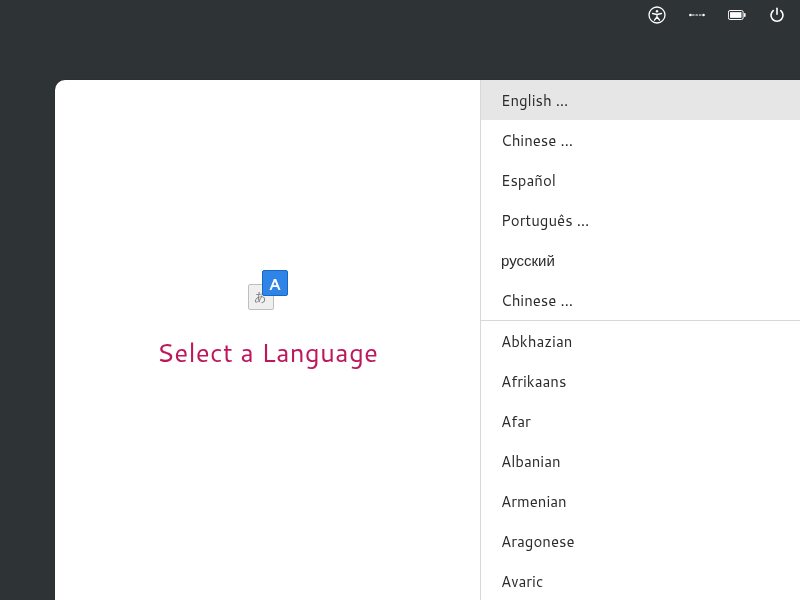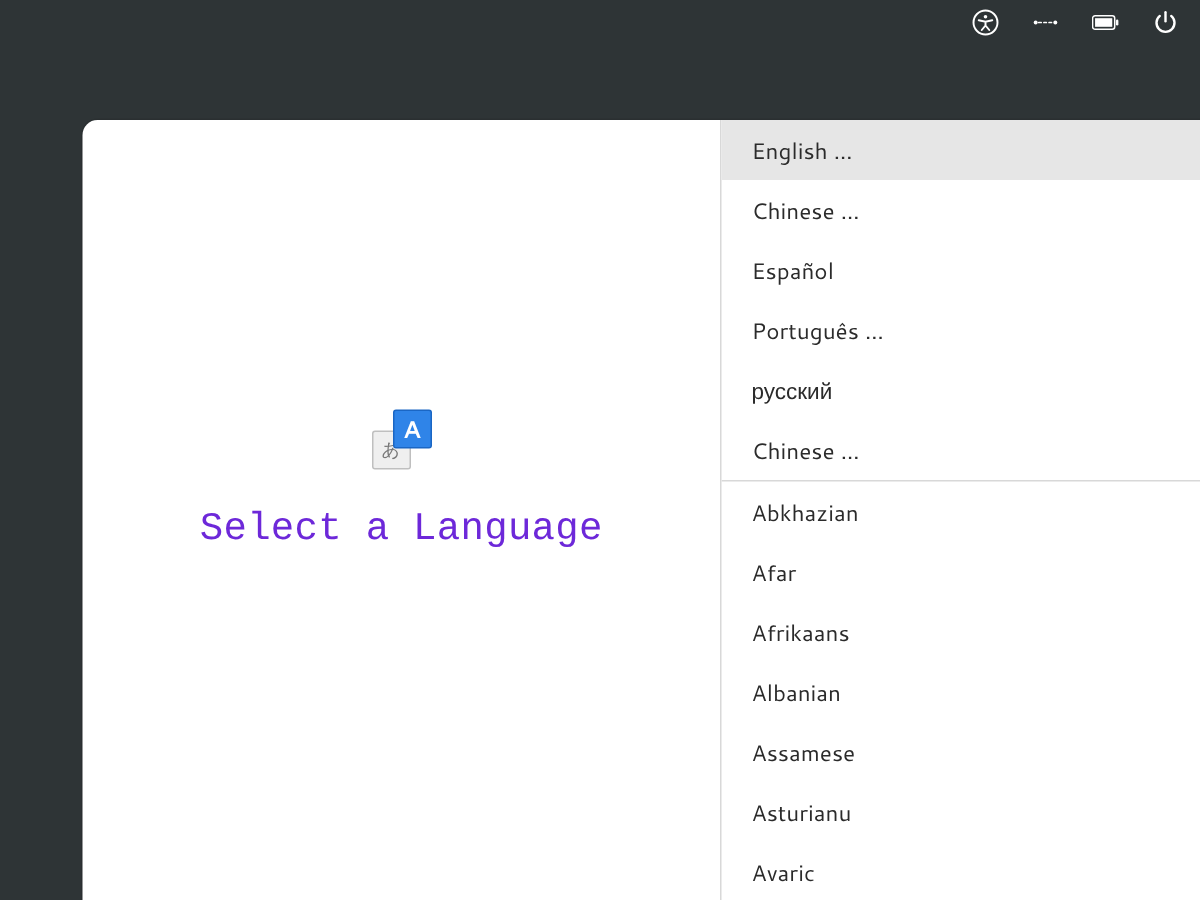--- a/index.html
+++ b/index.html
@@ -70,23 +70,22 @@
       background: #2f84e8;
       border: 1px solid #1a66c4;
       border-radius: 2px;
       color: #fff;
       display:flex; align-items:center; justify-content:center;
       font-size: 16px; font-weight: 600;
     }
     .title {
       font-size: 26px;
       font-weight: 300;
-      color: #6d28d9;
+      color: #be185d;
       letter-spacing: 0.2px;
-      font-family: Liberation Mono, monospace;
     }
     .right-pane {
       flex: 1;
       border-left: 1px solid #d8d8d8;
       overflow-y: hidden;
       display:flex; flex-direction:column;
     }
     .lang-list {
       list-style: none;
       flex:1;
@@ -156,21 +155,21 @@
   <div class="right-pane">
     <ul class="lang-list">
       <li class="lang-item selected">English …</li>
       <li class="lang-item">Chinese …</li>
       <li class="lang-item">Español</li>
       <li class="lang-item">Português …</li>
       <li class="lang-item">русский</li>
       <li class="lang-item">Chinese …</li>
       <li class="divider"></li>
       <li class="lang-item">Abkhazian</li>
+      <li class="lang-item">Afrikaans</li>
       <li class="lang-item">Afar</li>
-      <li class="lang-item">Afrikaans</li>
       <li class="lang-item">Albanian</li>
-      <li class="lang-item">Assamese</li>
-      <li class="lang-item">Asturianu</li>
+      <li class="lang-item">Armenian</li>
+      <li class="lang-item">Aragonese</li>
       <li class="lang-item">Avaric</li>
     </ul>
   </div>
 </div>
 
 </body></html>

